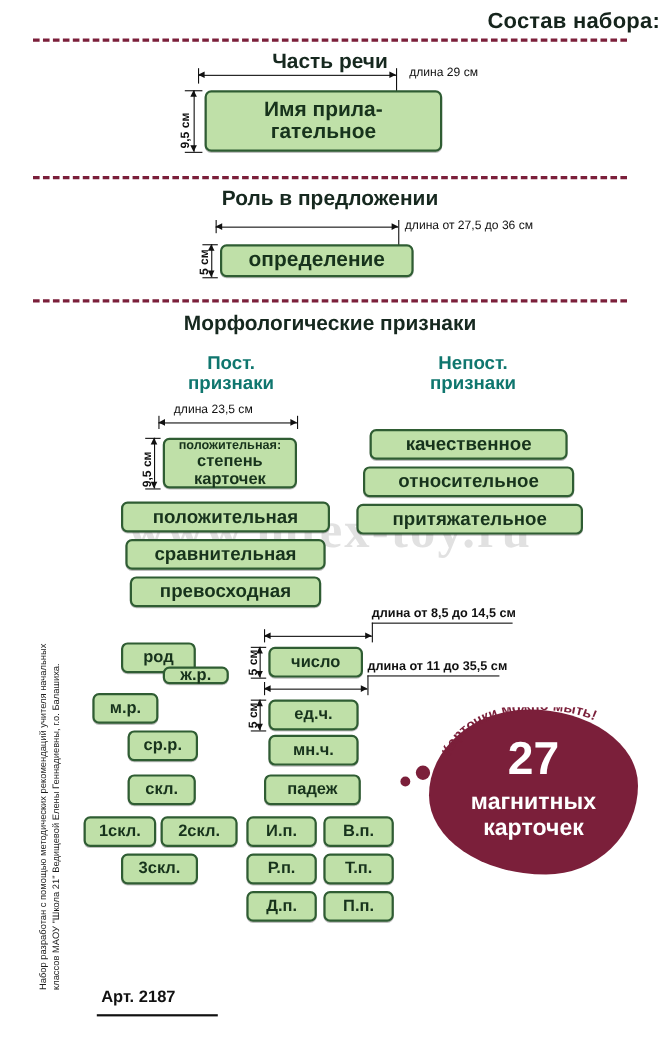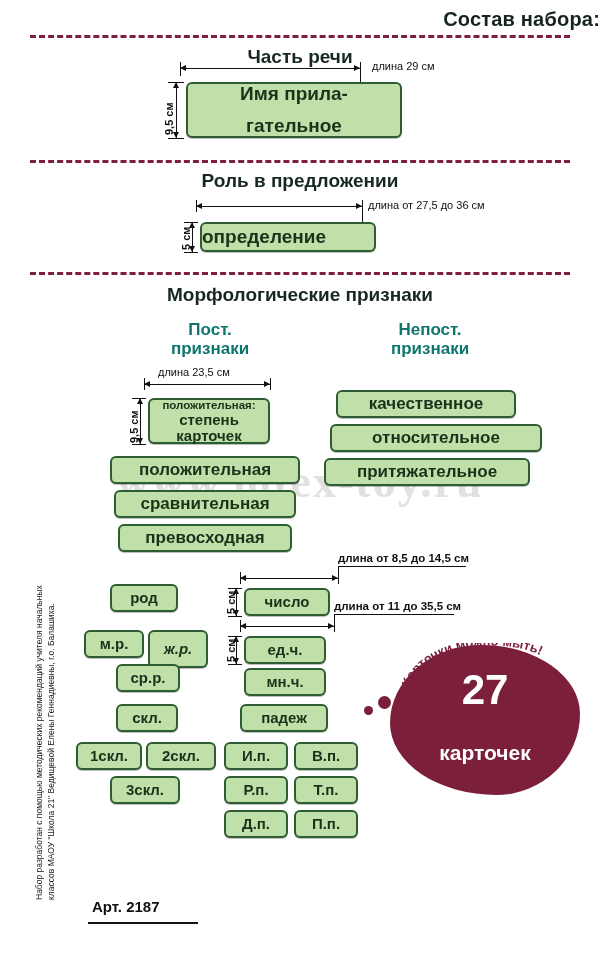--- a/index.html
+++ b/index.html
@@ -49,21 +49,21 @@
     border-radius:6px;
     color:#17331c;
     font-weight:bold;
     display:flex;
     align-items:center;
     justify-content:center;
     text-align:center;
     box-shadow:0 1px 0 rgba(0,0,0,.25);
     line-height:1.05;
   }
-  .card.big{font-size:19px;justify-content:space-between;}
+  .card.big{font-size:19px;}
   .card.mid{font-size:17px;}
   .card.sm{font-size:15px;}
   .card.two{flex-direction:column;}
 
   
   .measure-h{
     position:absolute;
     height:0;
     border-top:1px solid #111;
   }
@@ -278,34 +278,34 @@
   <div class="card mid" style="left:114px;top:490px;width:182px;height:28px;">
     <span>сравнительная</span>
   </div>
   <div class="card mid" style="left:118px;top:524px;width:174px;height:28px;">
     <span>превосходная</span>
   </div>
 
   <div class="card mid" style="left:336px;top:390px;width:180px;height:28px;">
     <span>качественное</span>
   </div>
-  <div class="card mid" style="left:330px;top:424px;width:212px;height:28px;">
+  <div class="card mid" style="left:330px;top:424px;width:192px;height:28px;">
     <span>относительное</span>
   </div>
   <div class="card mid" style="left:324px;top:458px;width:206px;height:28px;">
     <span>притяжательное</span>
   </div>
 
   <div class="card sm" style="left:110px;top:584px;width:68px;height:28px;">
     <span>род</span>
   </div>
   <div class="card sm" style="left:84px;top:630px;width:60px;height:28px;">
     <span>м.р.</span>
   </div>
-  <div class="card sm" style="left:148px;top:630px;width:60px;height:38px;font-style:italic;">
+  <div class="card sm" style="left:148px;top:606px;width:60px;height:16px;">
     <span>ж.р.</span>
   </div>
   <div class="card sm" style="left:116px;top:664px;width:64px;height:28px;">
     <span>ср.р.</span>
   </div>
 
   <div class="card sm" style="left:116px;top:704px;width:62px;height:28px;">
     <span>скл.</span>
   </div>
   <div class="card sm" style="left:76px;top:742px;width:66px;height:28px;">
@@ -389,20 +389,21 @@
     <div class="blob"></div>
     <svg class="arc" viewBox="0 0 170 56">
       <defs>
           <path id="arcpath" d="M 6,52 A 84,52 0 0 1 164,30"></path>
         </defs>
       <text font-family="Liberation Sans, sans-serif" font-size="13" font-weight="bold" fill="#7b1f3a">
         <textPath href="#arcpath" startOffset="4%" id="arc-text-node">Карточки можно мыть!</textPath>
       </text>
     </svg>
     <div class="num">27</div>
+    <div class="l1">магнитных</div>
     <div class="l2">карточек</div>
   </div>
 
   <div class="sidetext" style="left:34px;top:900px;">Набор разработан с помощью методических рекомендаций учителя начальных</div>
   <div class="sidetext" style="left:46px;top:900px;">классов МАОУ "Школа 21" Ведищевой Елены Геннадиевны, г.о. Балашиха.</div>
 
   <div class="art">Арт. 2187</div>
   <div class="art-underline"></div>
 
 </div>

